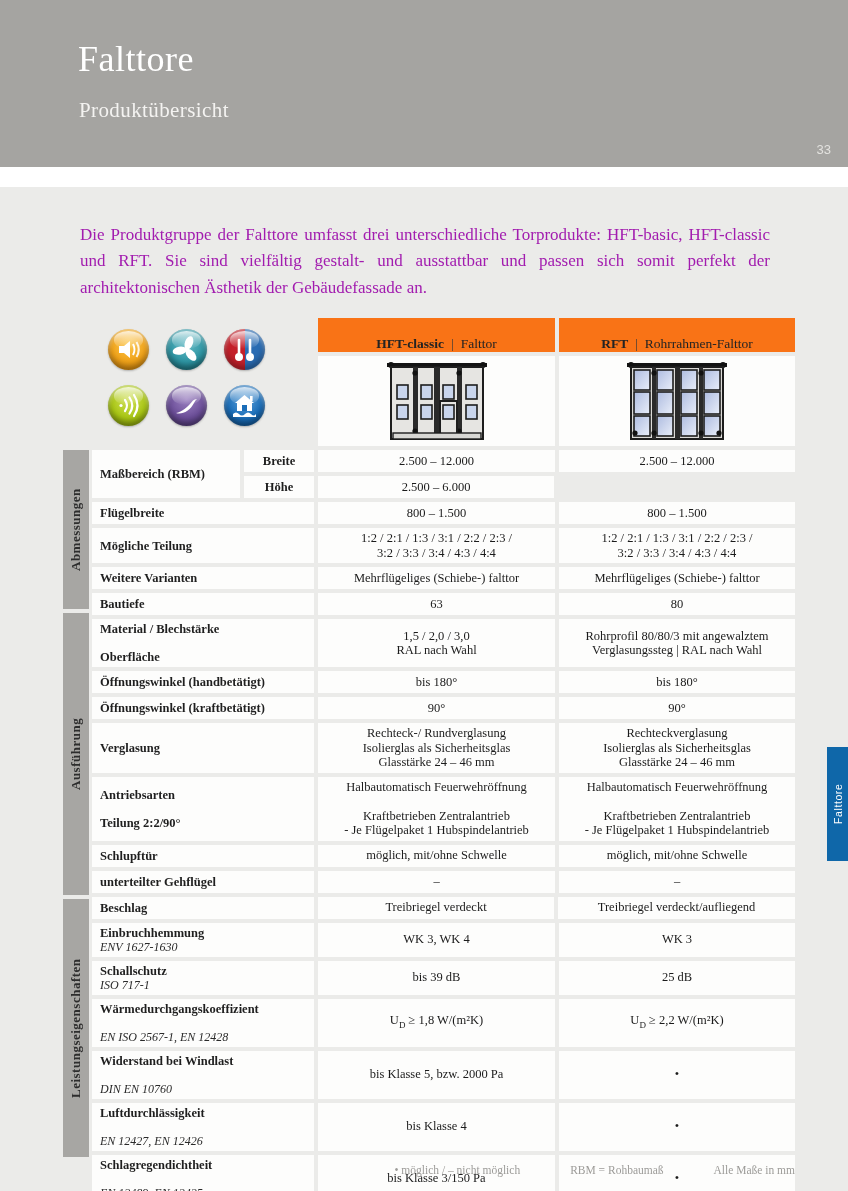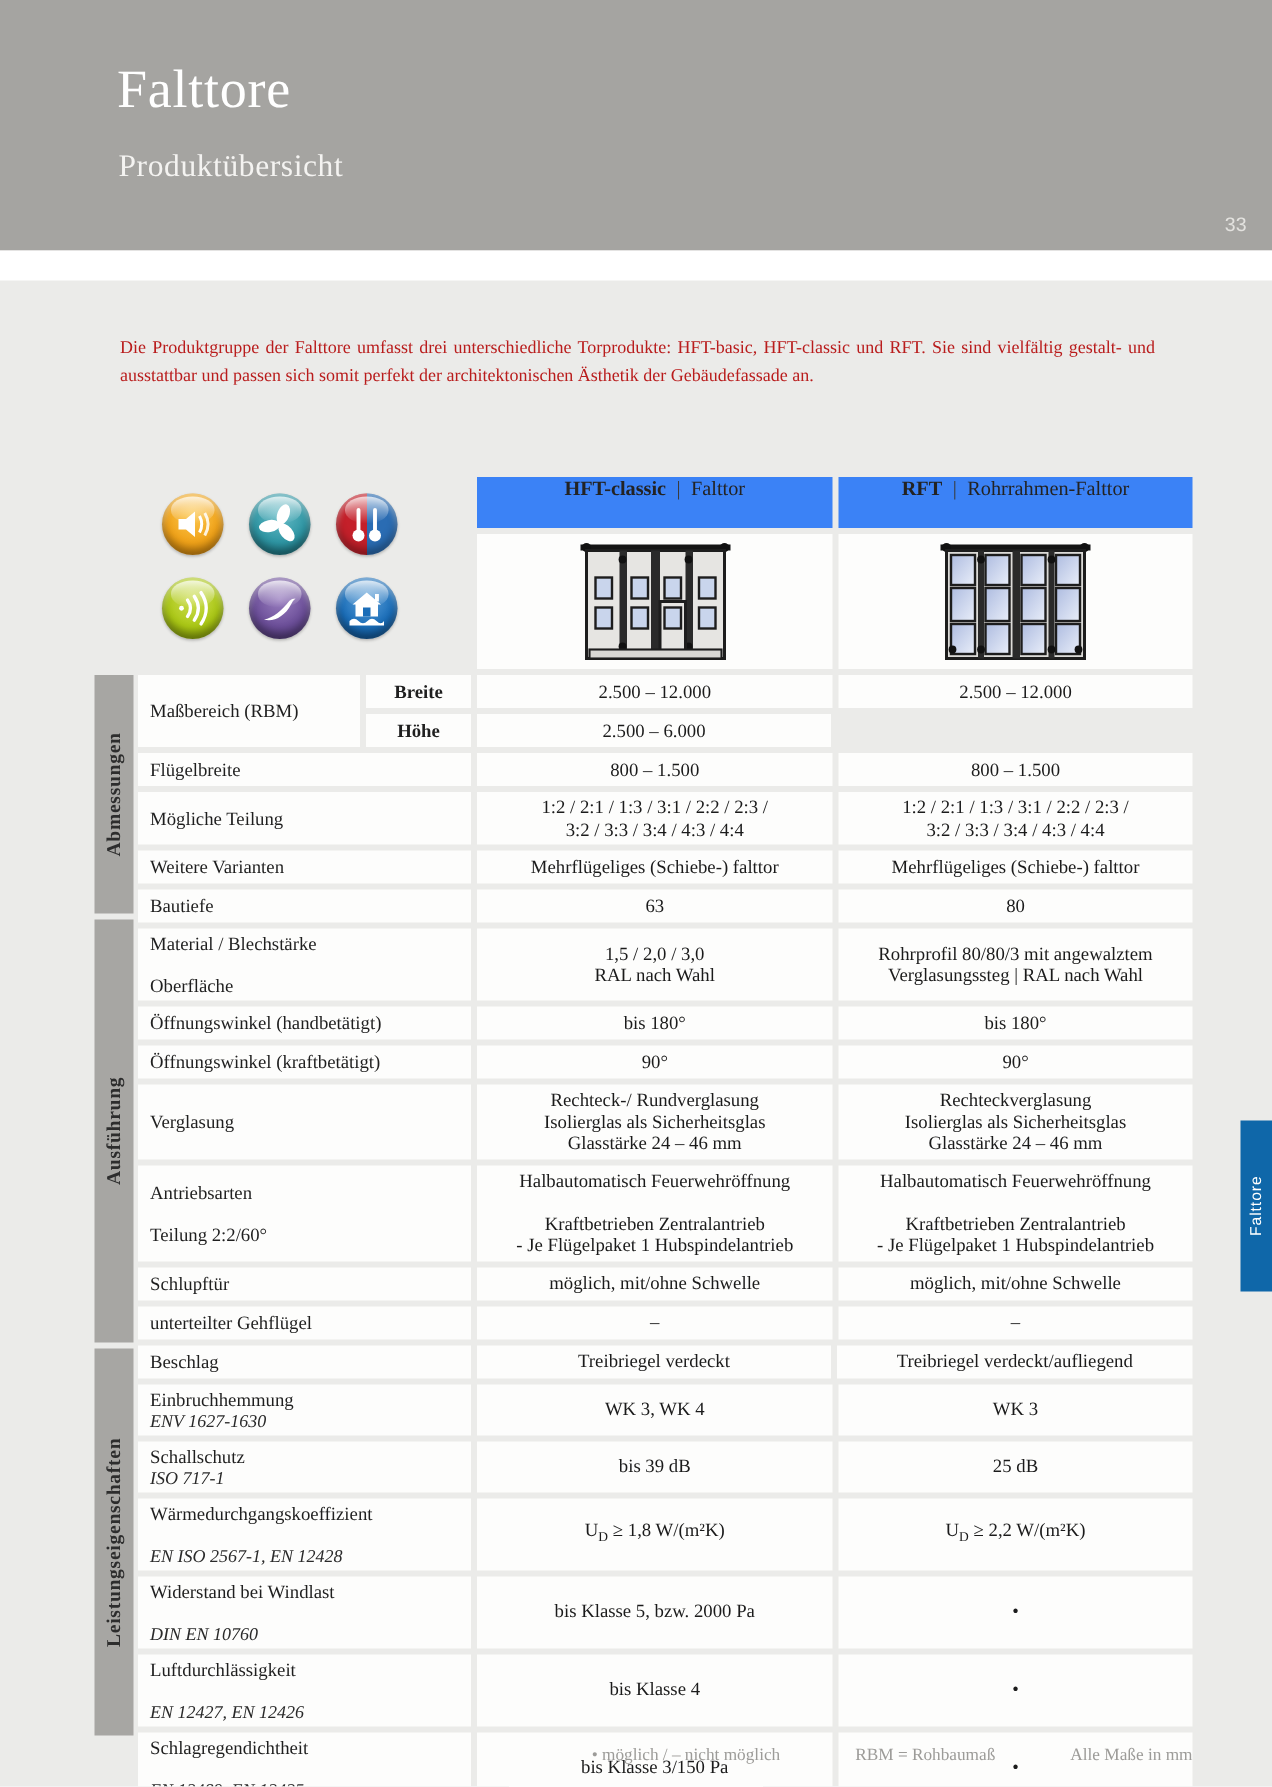--- a/index.html
+++ b/index.html
@@ -11,50 +11,50 @@
   .band{position:absolute;left:0;top:0;width:848px;height:167px;background:#a5a4a1;}
   .band h1{margin:0;position:absolute;left:78px;top:38px;font-size:36px;font-weight:400;
            color:#ffffff;font-family:"Liberation Serif",serif;letter-spacing:.5px;}
   .band h2{margin:0;position:absolute;left:79px;top:98px;font-size:21px;font-weight:400;
            color:#f4f3f1;letter-spacing:.4px;}
   .pageno{position:absolute;right:17px;bottom:10px;font-size:13px;color:#e3e2df;
           font-family:"Liberation Sans",sans-serif;}
   .white-strip{position:absolute;left:0;top:167px;width:848px;height:20px;background:#ffffff;}
 
   
-  .intro{position:absolute;left:80px;top:222px;width:690px;margin:0;font-size:12px;
-         line-height:1.55;color:#b91c1c;text-align:justify;}
+  .intro{position:absolute;left:80px;top:222px;width:690px;margin:0;font-size:17px;
+         line-height:1.55;color:#a21caf;text-align:justify;}
 
   
   .icons{position:absolute;left:108px;top:329px;width:160px;display:grid;
          grid-template-columns:repeat(3,41px);grid-auto-rows:41px;column-gap:17px;row-gap:15px;}
   .orb{position:relative;width:41px;height:41px;border-radius:50%;
        box-shadow:inset 0 -4px 6px rgba(0,0,0,.35), inset 0 3px 4px rgba(255,255,255,.45), 0 1px 2px rgba(0,0,0,.25);}
   .orb:after{content:"";position:absolute;left:15%;top:6%;width:70%;height:42%;border-radius:50%;
        background:linear-gradient(rgba(255,255,255,.75),rgba(255,255,255,0));}
   .orb svg{position:absolute;left:0;top:0;width:41px;height:41px;}
 
   
-  .colhead{position:absolute;top:318px;height:34px;background:#3b82f6;color:#232323;
-           display:flex;align-items:flex-start;justify-content:center;font-size:13.5px;gap:7px;}
+  .colhead{position:absolute;top:318px;height:34px;background:#f97316;color:#232323;
+           display:flex;align-items:flex-end;justify-content:center;font-size:13.5px;gap:7px;}
   .colhead b{font-weight:700;}
   .colhead .sep{color:#3a3a3a;}
   .colhead-1{left:318px;width:237px;}
   .colhead-2{left:559px;width:236px;}
   .imgcell{position:absolute;top:356px;height:90px;background:#fdfdfc;
            display:flex;align-items:center;justify-content:center;}
   .imgcell-1{left:318px;width:237px;}
   .imgcell-2{left:559px;width:236px;}
 
   .table-rows{position:absolute;left:92px;top:450px;width:703px;}
   .t-row{display:flex;gap:4px;margin-bottom:4px;}
   .cell{background:#fdfdfc;box-sizing:border-box;min-height:22px;
         display:flex;flex-direction:column;justify-content:center;}
   .lbl{align-items:flex-start;padding:3px 8px;font-size:12.5px;line-height:14px;color:#1f1f1f;}
-  .lbl b{font-weight:400;}
+  .lbl b{font-weight:700;}
   .lbl i{font-style:italic;font-weight:400;font-size:12px;color:#2a2a2a;}
   .val{align-items:center;text-align:center;padding:3px 6px;font-size:12.5px;line-height:14.5px;color:#1b1b1b;}
   .val sub{font-size:9px;}
   .sub{align-items:center;text-align:center;font-weight:700;font-size:12.5px;color:#1f1f1f;}
   .ln{min-height:14px;}
   .ln.spacer{min-height:6px;}
   .w-lbl{width:222px;}
   .w-lblg{width:148px;}
   .w-sub{width:70px;}
   .w-v1{width:237px;}
@@ -355,21 +355,21 @@
         <div class="cell val w-v2">
           <div class="ln">Rechteckverglasung</div>
           <div class="ln">Isolierglas als Sicherheitsglas</div>
           <div class="ln">Glasstärke 24 – 46 mm</div>
         </div>
       </div>
       <div class="t-row">
         <div class="cell lbl w-lbl">
           <b>Antriebsarten</b>
           <br>
-          <b>Teilung 2:2/60°</b>
+          <b>Teilung 2:2/90°</b>
         </div>
         <div class="cell val w-v1">
           <div class="ln">Halbautomatisch Feuerwehröffnung</div>
           <div class="ln spacer">&nbsp;</div>
           <div class="ln">Kraftbetrieben Zentralantrieb</div>
           <div class="ln">- Je Flügelpaket 1 Hubspindelantrieb</div>
         </div>
         <div class="cell val w-v2">
           <div class="ln">Halbautomatisch Feuerwehröffnung</div>
           <div class="ln spacer">&nbsp;</div>

